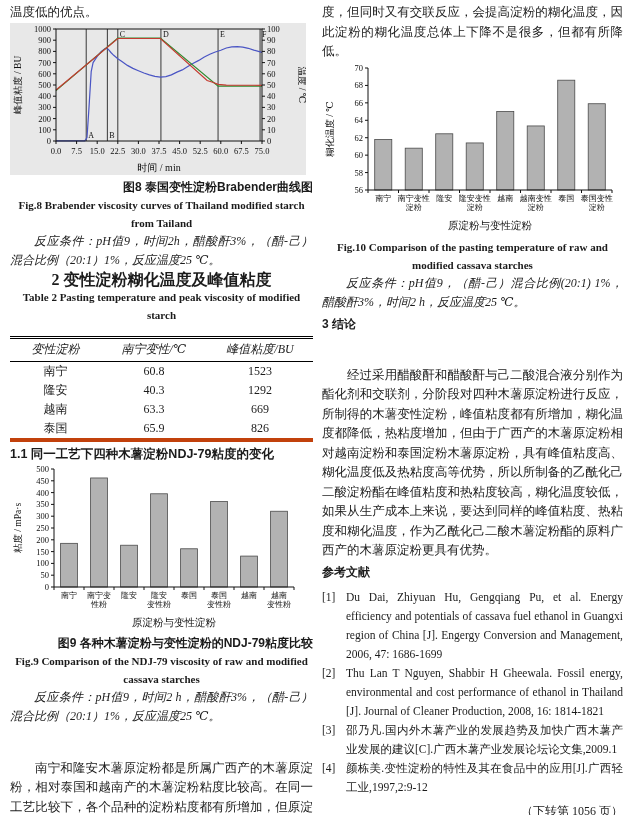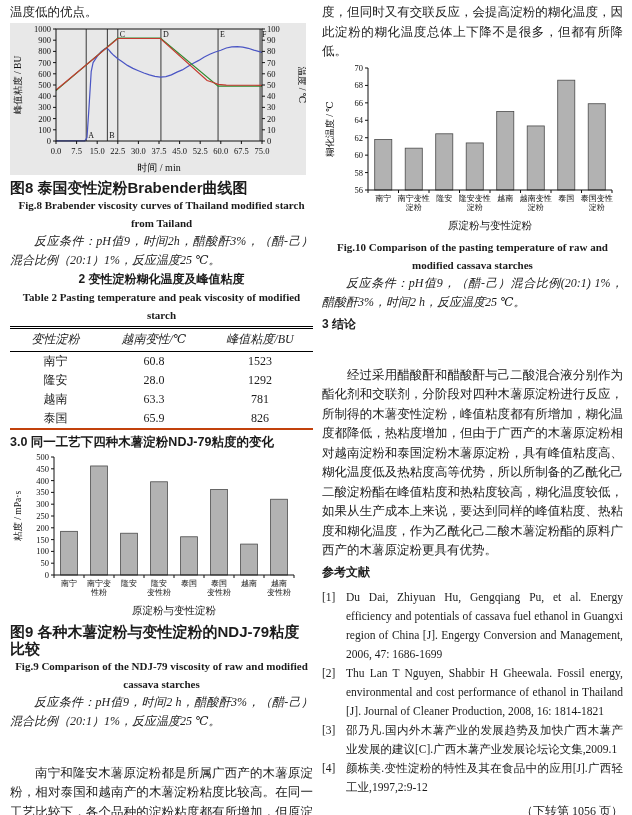--- a/index.html
+++ b/index.html
@@ -8,34 +8,34 @@
   .col { position:absolute; top:3px; }
   .col-left  { left:10px;  width:303px; }
   .col-right { left:322px; width:301px; }
 
   p { margin:0; }
   .body { font-size:12.5px; line-height:19.5px; text-align:justify; }
   .indent { text-indent:2em;margin-top:32px; }
   .conditions { font-size:12px; line-height:19.5px; font-style:italic; text-align:justify; text-indent:2em; }
 
   .cap-cn { font-family:"Liberation Sans","DejaVu Sans",sans-serif; font-weight:bold;
-            font-size:15px; line-height:17px; text-align:left; }
+            font-size:12px; line-height:17px; text-align:right; }
   .cap-en { font-weight:bold; font-size:11px; line-height:18px; text-align:center; }
 
   .sec-head { font-family:"Liberation Sans","DejaVu Sans",sans-serif; font-weight:bold;
               font-size:12.5px; line-height:18px; }
   .sec-head-big { font-family:"Liberation Sans","DejaVu Sans",sans-serif; font-weight:bold;
                   font-size:12px; line-height:20px; margin-top:1px; margin-bottom:6px; }
 
-  .tbl-title-cn { font-family:Liberation Sans, sans-serif; font-weight:bold;
-                  font-size:12px; line-height:17px; text-align:center; }
+  .tbl-title-cn { font-family:Liberation Serif, serif; font-weight:bold;
+                  font-size:16px; line-height:17px; text-align:center; }
   .tbl-title-en { font-weight:bold; font-size:11px; line-height:18px; text-align:center; }
 
-  table.data { width:100%; border-collapse:collapse; margin-top:2px;
-               border-top:3px double #000; border-bottom:2px solid #c2410c; }
+  table.data { width:100%; border-collapse:collapse; margin-top:12px;
+               border-top:3px double #000; border-bottom:4px solid #c2410c; }
   table.data thead tr { border-bottom:1.5px solid #000; }
   table.data th { font-weight:normal; font-style:italic; font-size:12px; padding:2px 0 3px; text-align:center; }
   table.data td { font-size:12px; padding:1px 0 1.5px; text-align:center; line-height:16.5px; }
 
   figure { margin:0; }
   svg text { font-family:"Liberation Serif","DejaVu Serif",serif; }
 
   .refs { font-size:11.5px; line-height:19px; margin-top:4px; }
   .ref  { display:flex; }
   .ref-num  { width:24px; flex:none; }
@@ -154,49 +154,49 @@
 
     <table class="data">
       <colgroup>
           <col style="width:30%">
           <col style="width:35%">
           <col style="width:35%">
         </colgroup>
       <thead>
           <tr id="t2-head">
             <th>变性淀粉</th>
-            <th>越南变性/℃</th>
+            <th>南宁变性/℃</th>
             <th>峰值粘度/BU</th>
           </tr>
         </thead>
       <tbody id="t2-body">
           <tr>
             <td>南宁</td>
             <td>60.8</td>
             <td>1523</td>
           </tr>
           <tr>
             <td>隆安</td>
-            <td>28.0</td>
+            <td>40.3</td>
             <td>1292</td>
           </tr>
           <tr>
             <td>越南</td>
             <td>63.3</td>
-            <td>781</td>
+            <td>669</td>
           </tr>
           <tr>
             <td>泰国</td>
             <td>65.9</td>
             <td>826</td>
           </tr>
         </tbody>
     </table>
 
-    <div class="sec-head" style="margin-top:3px;">3.0  同一工艺下四种木薯淀粉NDJ-79粘度的变化</div>
+    <div class="sec-head" style="margin-top:3px;">1.1  同一工艺下四种木薯淀粉NDJ-79粘度的变化</div>
 
     <figure>
       <svg width="292" height="168" viewBox="0 0 292 168">
           <rect x="50.6" y="80.34" width="16.8" height="43.66" fill="#b2b2b2" stroke="#4a4a4a" stroke-width="0.8"></rect>
           <rect x="80.6" y="14.96799999999999" width="16.8" height="109.03200000000001" fill="#b2b2b2" stroke="#4a4a4a" stroke-width="0.8"></rect>
           <rect x="110.6" y="82.22800000000001" width="16.8" height="41.77199999999999" fill="#b2b2b2" stroke="#4a4a4a" stroke-width="0.8"></rect>
           <rect x="140.6" y="30.78" width="16.8" height="93.22" fill="#b2b2b2" stroke="#4a4a4a" stroke-width="0.8"></rect>
           <rect x="170.6" y="85.768" width="16.8" height="38.232" fill="#b2b2b2" stroke="#4a4a4a" stroke-width="0.8"></rect>
           <rect x="200.6" y="38.568" width="16.8" height="85.432" fill="#b2b2b2" stroke="#4a4a4a" stroke-width="0.8"></rect>
           <rect x="230.6" y="93.084" width="16.8" height="30.915999999999997" fill="#b2b2b2" stroke="#4a4a4a" stroke-width="0.8"></rect>

